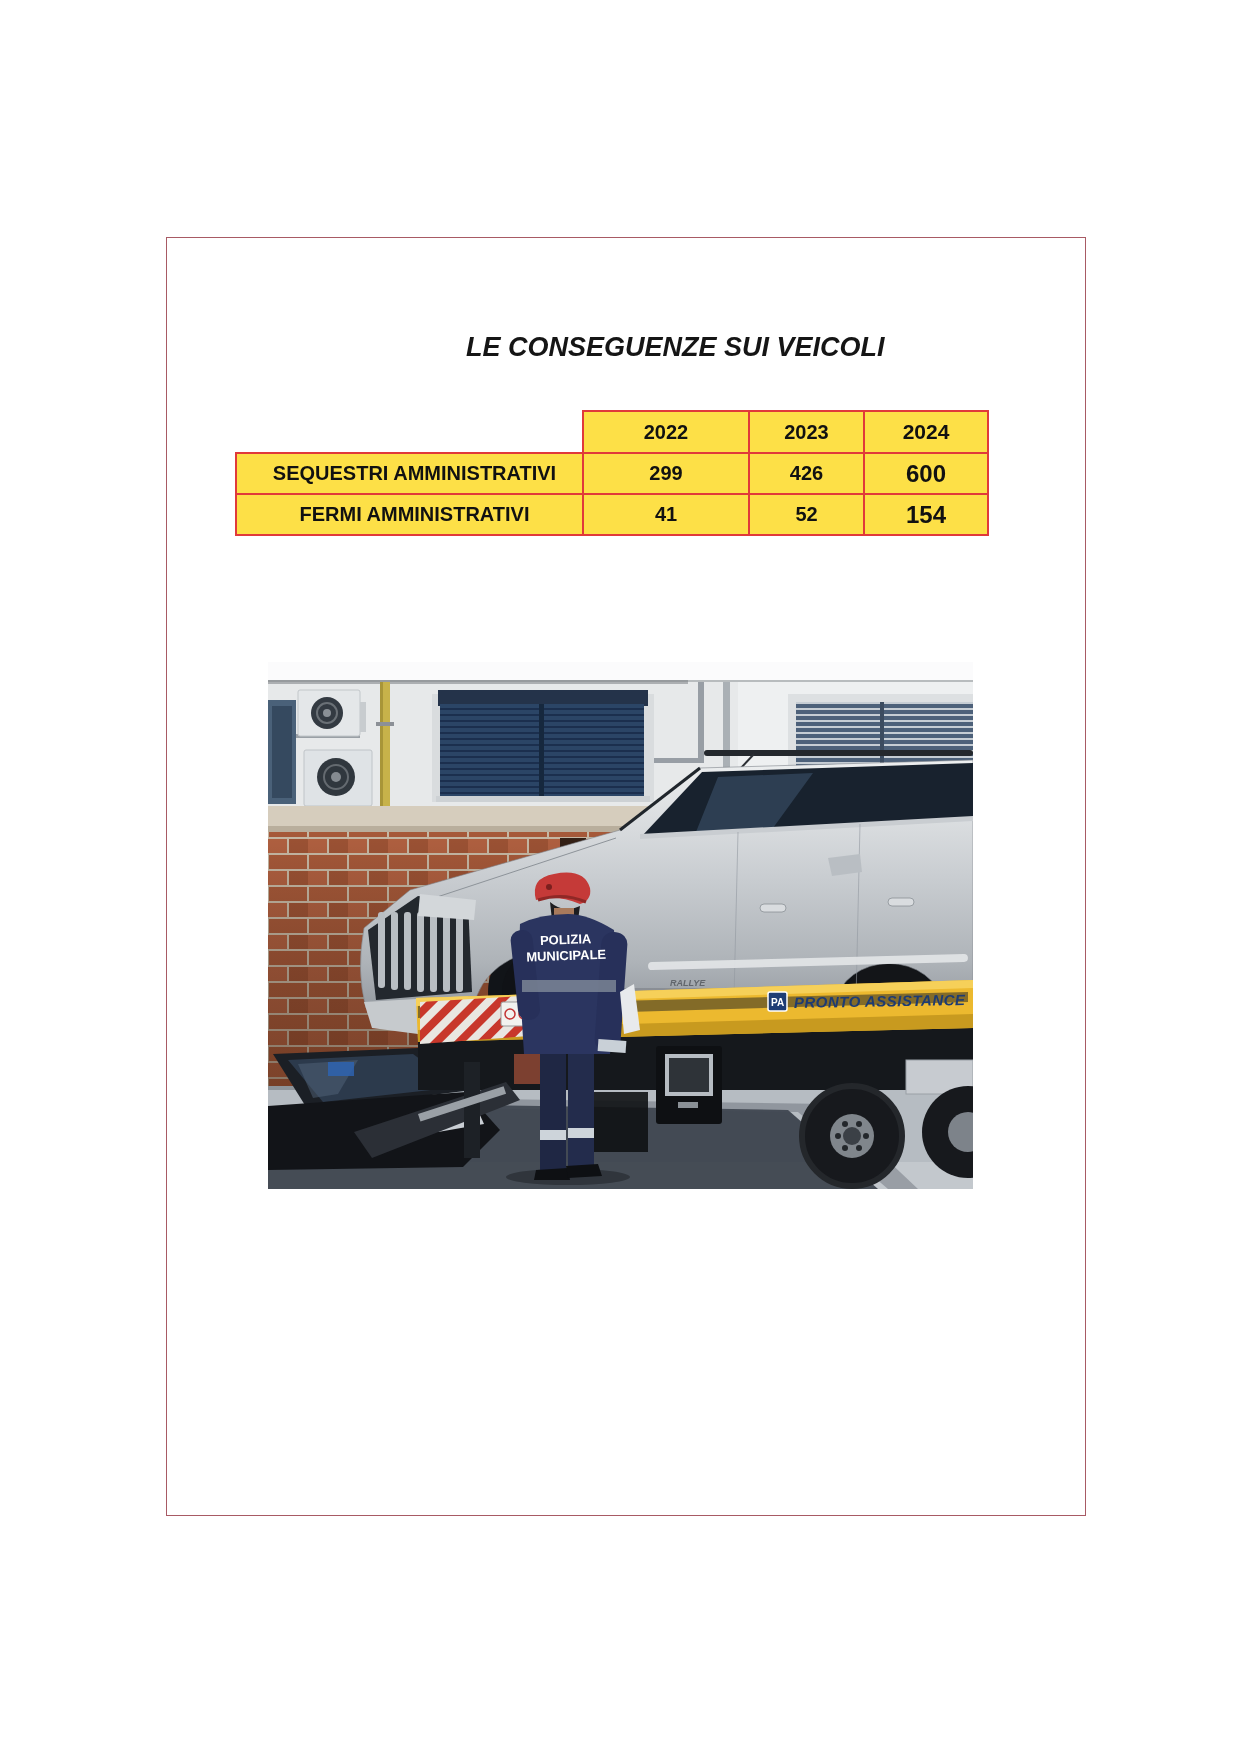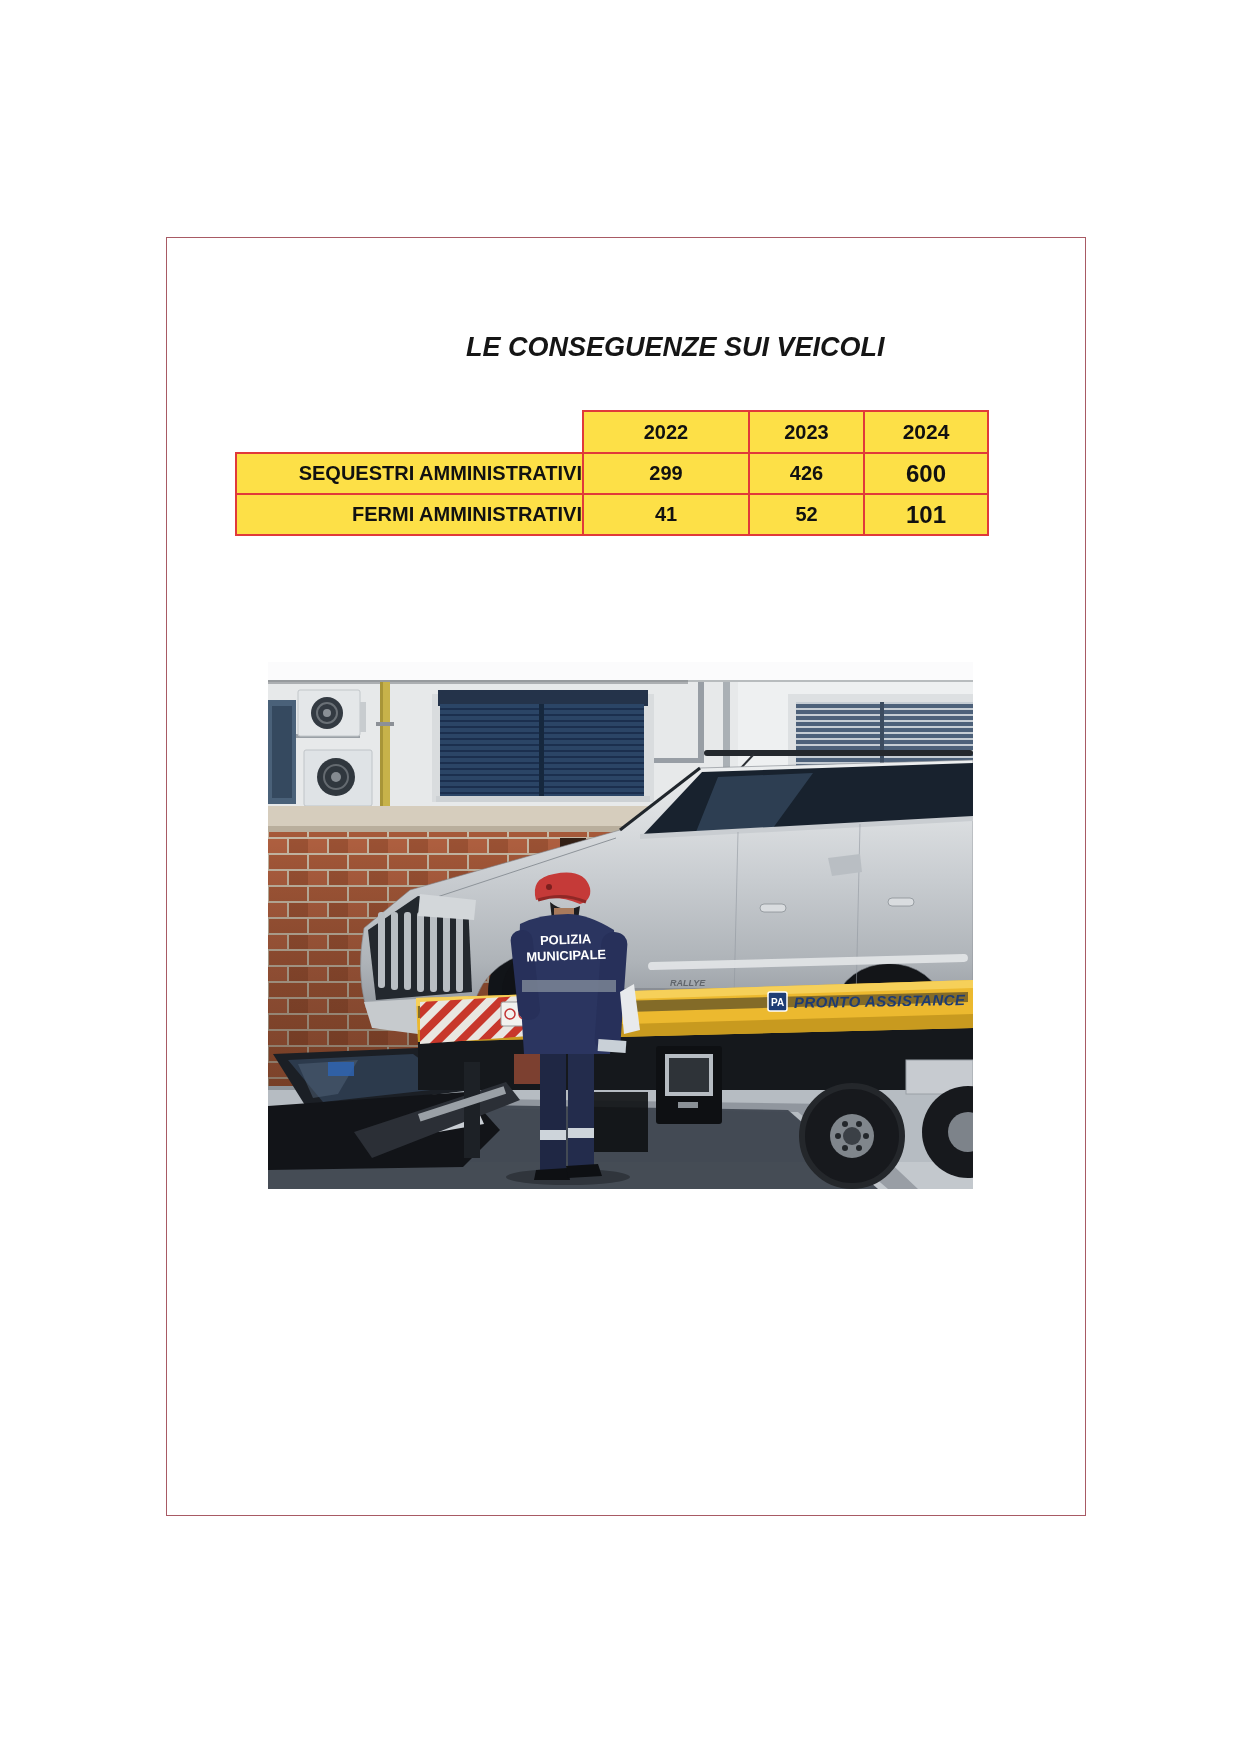--- a/index.html
+++ b/index.html
@@ -23,21 +23,21 @@
   }
   table.stats td{
     border:2px solid #e03a3a;
     font-weight:bold;font-size:20px;
     text-align:center;vertical-align:middle;
     padding:0;background:#fde047;
   }
   table.stats tr.hdr td{height:40px;}
   table.stats tr.row td{height:39px;}
   table.stats td.blank{border:none;background:transparent;}
-  table.stats td.lbl{text-align:right;padding-left:10px;}
+  table.stats td.lbl{text-align:center;padding-left:10px;}
   table.stats td.y24{font-size:21px;}
   table.stats td.v24{font-size:24px;}
   .col-label{width:347px;} .col-2022{width:166px;} .col-2023{width:115px;} .col-2024{width:124px;}
   .photo-wrap{
     position:absolute;left:268px;top:662px;width:705px;height:527px;
     overflow:hidden;background:#fbfbfc;
   }
   .photo-wrap svg{display:block;}
 </style>
 </head>
@@ -64,21 +64,21 @@
   <tr class="row">
     <td class="lbl">SEQUESTRI AMMINISTRATIVI</td>
     <td>299</td>
     <td>426</td>
     <td class="v24">600</td>
   </tr>
   <tr class="row">
     <td class="lbl">FERMI AMMINISTRATIVI</td>
     <td>41</td>
     <td>52</td>
-    <td class="v24">101</td>
+    <td class="v24">154</td>
   </tr>
 </tbody>
   </table>
 
 <div class="photo-wrap">
 <svg width="705" height="527" viewBox="0 0 705 527" xmlns="http://www.w3.org/2000/svg">
   <defs>
     <linearGradient id="bodyGrad" x1="0" y1="0" x2="0" y2="1">
       <stop offset="0" stop-color="#edeff0"></stop>
       <stop offset="0.45" stop-color="#c9cdd1"></stop>

